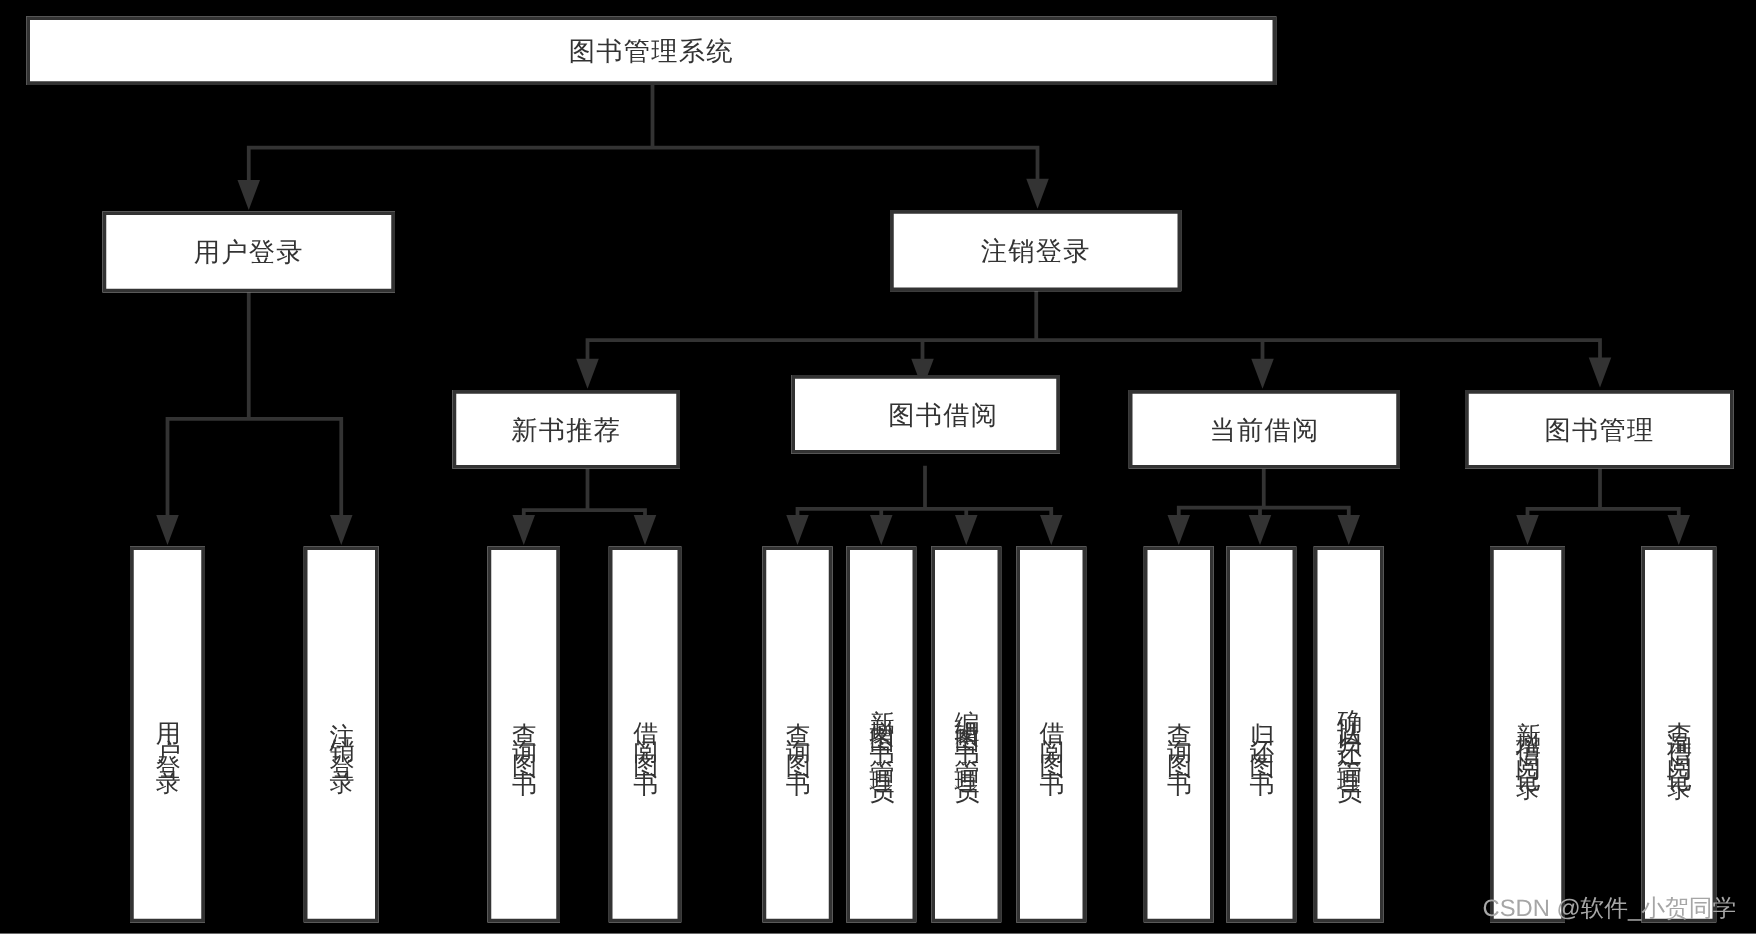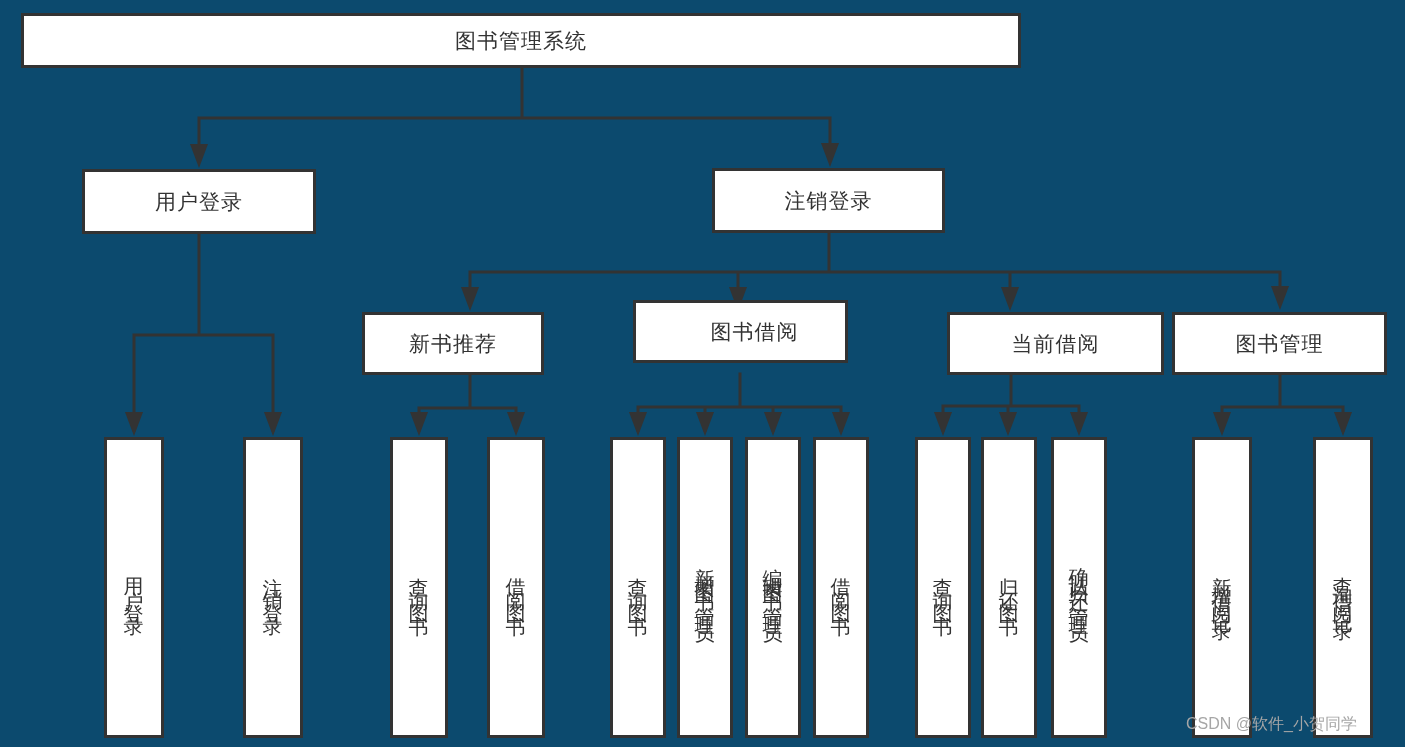--- a/index.html
+++ b/index.html
@@ -1,36 +1,36 @@
 <!DOCTYPE html>
 <html><head>
 <meta charset="utf-8">
 <style>
   html,body { margin:0; padding:0; background:#ffffff; }
   .canvas {
-    position:relative; width:1405px; height:747px; background:#0c4a6e;
+    position:relative; width:1405px; height:747px; background:#000000;
     font-family:"Liberation Sans", sans-serif; overflow:hidden;
   }
   .connector-svg { position:absolute; left:0; top:0; z-index:1; }
   .node {
     position:absolute; box-sizing:border-box; background:#ffffff;
     border:3px solid #333333; color:#333333; z-index:2;
     display:flex; align-items:center; justify-content:center;
     text-align:center;
   }
   .h-node { font-size:21px; letter-spacing:1px; white-space:nowrap; }
   .v-node {
     writing-mode:vertical-rl; text-orientation:mixed;
     font-size:20px; letter-spacing:8px; line-height:1.0;
   }
   .v-short { letter-spacing:13px; }
   .v-mid { letter-spacing:9px; }
   .watermark {
     position:absolute; left:1186px; top:714px; z-index:3;
-    font-size:16px; color:#a6a6a6; white-space:nowrap;
+    font-size:19px; color:#a6a6a6; white-space:nowrap;
   }
 </style>
 </head>
 <body>
 
 <div class="canvas">
 
   <svg class="connector-svg" width="1405" height="747" viewBox="0 0 1405 747" fill="#333333" stroke="#333333" stroke-width="3" stroke-linecap="square">
     <g>
       <path fill="none" d="M522 68 V118 M199 118 H830 M199 118 V160 M830 118 V159"></path>
@@ -74,21 +74,21 @@
     </g>
   </svg>
 
   <div class="node h-node" style="left:21px; top:13px; width:1000px; height:55px;">图书管理系统</div>
 
   <div class="node h-node" style="left:82px; top:169px; width:234px; height:65px;">用户登录</div>
   <div class="node h-node" style="left:712px; top:168px; width:233px; height:65px;">注销登录</div>
 
   <div class="node h-node" style="left:362px; top:312px; width:182px; height:63px;">新书推荐</div>
   <div class="node h-node" style="left:633px; top:300px; width:215px; height:63px;padding-left:28px;">图书借阅</div>
-  <div class="node h-node" style="left:903px; top:312px; width:217px; height:63px;margin-left:44px;">当前借阅</div>
+  <div class="node h-node" style="left:903px; top:312px; width:217px; height:63px;">当前借阅</div>
   <div class="node h-node" style="left:1172px; top:312px; width:215px; height:63px;">图书管理</div>
 
   <div class="node v-node v-short" style="left:104px; top:437px; width:60px; height:301px;">用户登录</div>
   <div class="node v-node v-short" style="left:243px; top:437px; width:60px; height:301px;">注销登录</div>
 
   <div class="node v-node v-short" style="left:390px; top:437px; width:58px; height:301px;">查询图书</div>
   <div class="node v-node v-short" style="left:487px; top:437px; width:58px; height:301px;">借阅图书</div>
 
   <div class="node v-node v-short" style="left:610px; top:437px; width:56px; height:301px;">查询图书</div>
   <div class="node v-node" style="left:677px; top:437px; width:56px; height:301px;">新增图书（管理员）</div>

